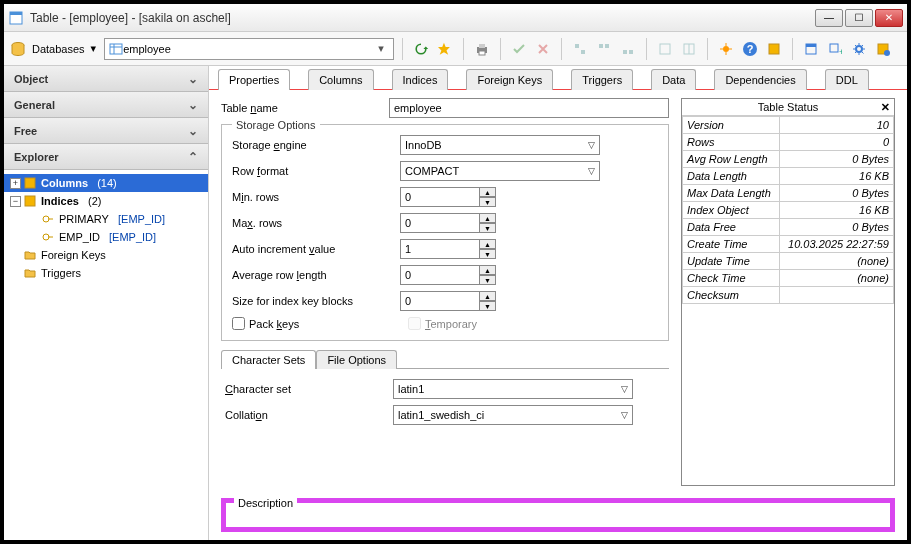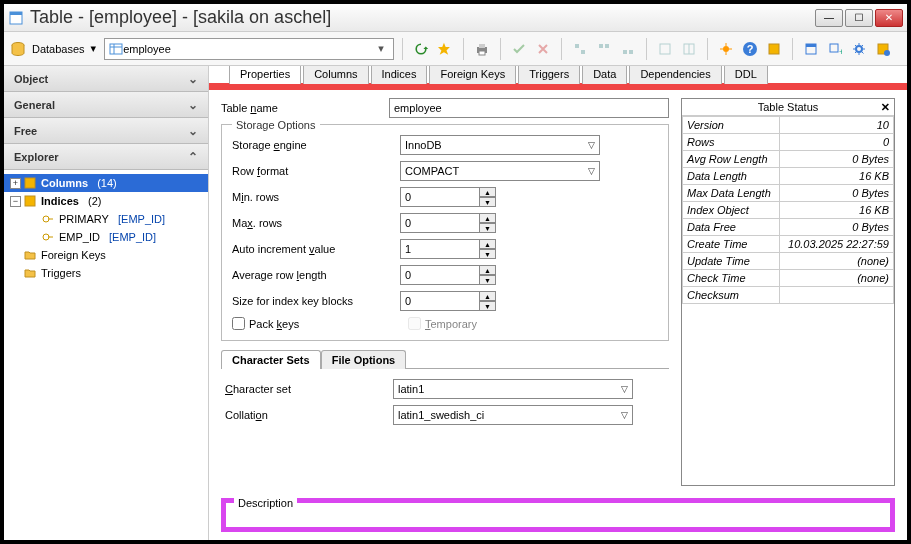--- a/index.html
+++ b/index.html
@@ -1,20 +1,20 @@
 <!DOCTYPE html>
 <html><head>
 <meta charset="utf-8">
 <style>
 * { box-sizing: border-box; margin: 0; padding: 0; }
 body { font-family: Tahoma, Arial, sans-serif; font-size: 11px; background: #000; }
 .window { width: 911px; height: 544px; margin: 0; background: #fff; border: 4px solid #000; position: relative; }
 .titlebar { height: 28px; background: linear-gradient(#fdfdfd,#eaeaea); border-bottom: 1px solid #ccc; display: flex; align-items: center; padding: 0 4px; }
 .titlebar-icon { width: 16px; height: 16px; margin-right: 6px; display:flex;align-items:center;justify-content:center; }
-.titlebar-text { flex: 1; font-size: 18px; color: #333; }
+.titlebar-text { flex: 1; font-size: 12px; color: #333; }
 .win-btns { display: flex; gap: 2px; }
 .win-btn { width: 28px; height: 18px; border: 1px solid #888; border-radius: 2px; background: linear-gradient(#f5f5f5,#ddd); display:flex;align-items:center;justify-content:center; font-size:10px; cursor:pointer;}
 .win-close { background: linear-gradient(#e88,#c33); color:#fff; border-color:#a22;}
 .toolbar { height: 34px; border-bottom: 1px solid #ccc; display: flex; align-items: center; padding: 0 6px; gap: 4px; background:#f7f7f7;}
 .db-icon { width:16px;height:16px; }
 .toolbar-label { margin: 0 2px; }
 .combo { display:flex; align-items:center; border:1px solid #999; background:#fff; height:22px; padding:0 4px; width:290px; margin-left:4px;}
 .combo input { border:none; outline:none; flex:1; font-size:11px; }
 .combo .arrow { width:16px; text-align:center; color:#555;}
 .tb-sep { width:1px; height:22px; background:#ccc; margin:0 4px;}
@@ -24,40 +24,40 @@
 .panel-header { height:26px; background:linear-gradient(#f0f0f0,#dcdcdc); border-bottom:1px solid #bbb; display:flex; align-items:center; padding:0 10px; font-weight:bold; color:#333; justify-content:space-between; cursor:pointer;}
 .panel-header .chev { font-size:12px; color:#555;}
 .tree { flex:1; background:#fff; padding:4px 0; overflow:auto;}
 .tree-row { display:flex; align-items:center; height:18px; padding-left:6px; gap:3px; cursor:pointer; white-space:nowrap;}
 .tree-row.selected { background:#2b6bd6; color:#fff;}
 .tree-row .exp { width:11px; height:11px; border:1px solid #888; display:flex;align-items:center;justify-content:center; font-size:9px; line-height:9px; background:#fff; color:#333;}
 .tree-row .ico { width:14px; text-align:center;}
 .tree-row .count {}
 .tree-sub { color:#0645ad;}
 .content { flex:1; display:flex; flex-direction:column; background:#fff; overflow:hidden;}
-.tabs { display:flex; border-bottom:7px solid #ef4444; padding-left:20px; height:24px; align-items:flex-end; gap:2px;}
+.tabs { display:flex; border-bottom:1px solid #ef4444; padding-left:9px; height:24px; align-items:flex-end; gap:18px;}
 .tab { padding:4px 10px; border:1px solid #aaa; border-bottom:none; background:#eee; border-radius:3px 3px 0 0; cursor:pointer; position:relative; top:1px;}
 .tab.active { background:#fff; font-weight:normal;}
 .form-area { flex:1; padding:8px 12px; overflow:auto; display:flex; gap:12px;}
 .left-form { flex:1; }
 .row { display:flex; align-items:center; margin-bottom:6px; gap:8px;}
 .row label { width:160px; }
 .text-input { border:1px solid #888; height:20px; padding:0 4px; font-size:11px; }
 .fieldset { border:1px solid #bbb; padding:8px 10px 4px 10px; margin-top:6px;}
 .fieldset-title { position:relative; top:-14px; background:#fff; display:inline-block; padding:0 4px; color:#333;}
 .fieldset-body { margin-top:-10px;}
 .select { border:1px solid #888; height:20px; width:200px; display:flex; align-items:center; padding:0 4px; justify-content:space-between; background:#fff;}
 .select .arrow { font-size:9px; color:#333;}
 .spinner { display:flex; width:100px;}
 .spinner input { border:1px solid #888; height:20px; width:80px; padding:0 4px; font-size:11px;}
 .spinner .btns { display:flex; flex-direction:column; width:16px;}
 .spinner .btns div { flex:1; border:1px solid #888; border-left:none; display:flex;align-items:center;justify-content:center; font-size:7px; background:#eee; cursor:pointer;}
 .chk { display:flex; align-items:center; gap:4px;}
 .chk input { width:13px; height:13px;}
-.sub-tabs { display:flex; border-bottom:1px solid #aaa; margin-top:8px;font-weight:bold;}
+.sub-tabs { display:flex; border-bottom:1px solid #aaa; margin-top:8px;}
 .sub-tab { padding:3px 10px; border:1px solid #aaa; border-bottom:none; background:#eee; cursor:pointer; border-radius:3px 3px 0 0; position:relative; top:1px;}
 .sub-tab.active { background:#fff;}
 .status-box { border:1px solid #888; width:220px; }
 .status-title { text-align:center; padding:2px; border-bottom:1px solid #ccc; display:flex; justify-content:center; position:relative;}
 .status-close { position:absolute; right:4px; top:2px; cursor:pointer; font-weight:bold;}
 .status-table { width:100%; border-collapse:collapse;}
 .status-table td { border:1px solid #ccc; padding:2px 4px;font-style:italic; }
 .status-table td:last-child { text-align:right;}
 .desc-section { border:5px solid #d946ef; margin:4px 12px 8px 12px; padding:6px 8px;}
 .desc-label { position:relative; top:-12px; background:#fff; padding:0 4px; display:inline-block;}

